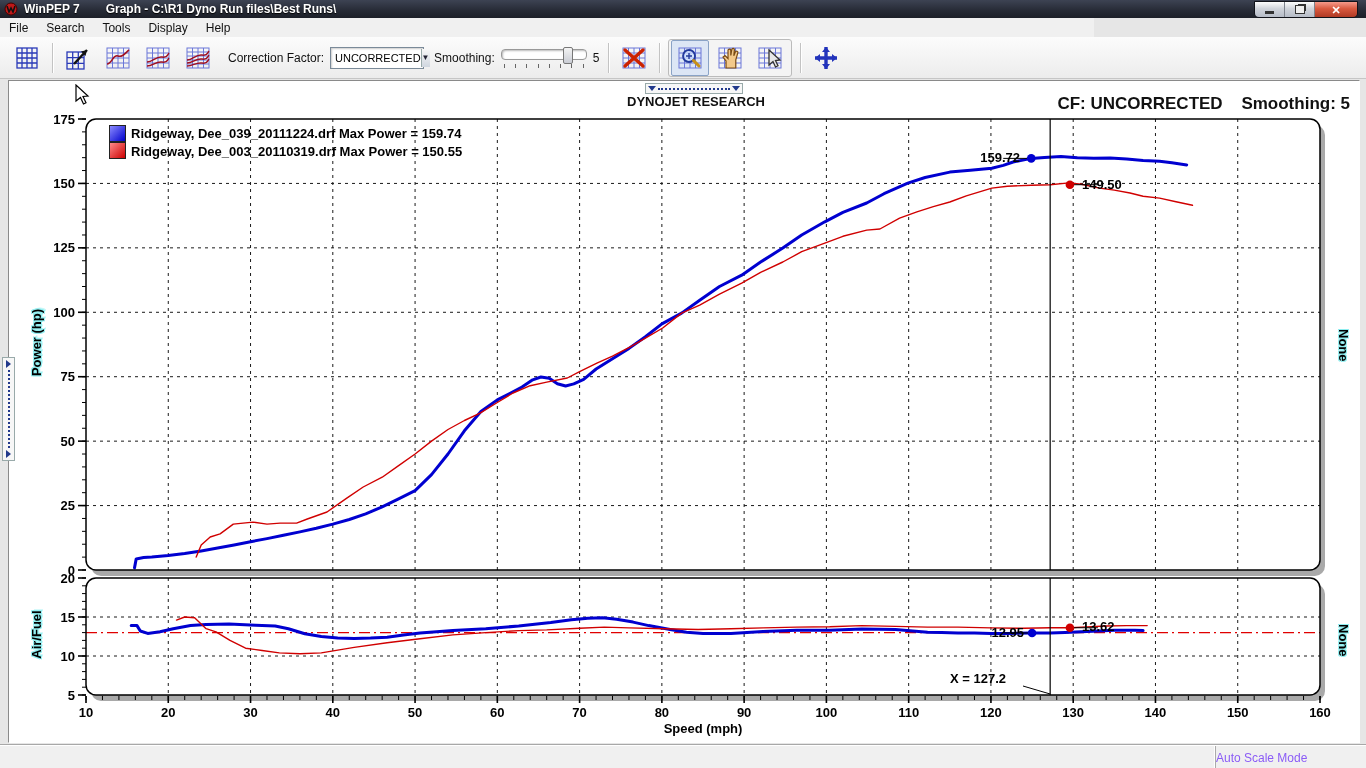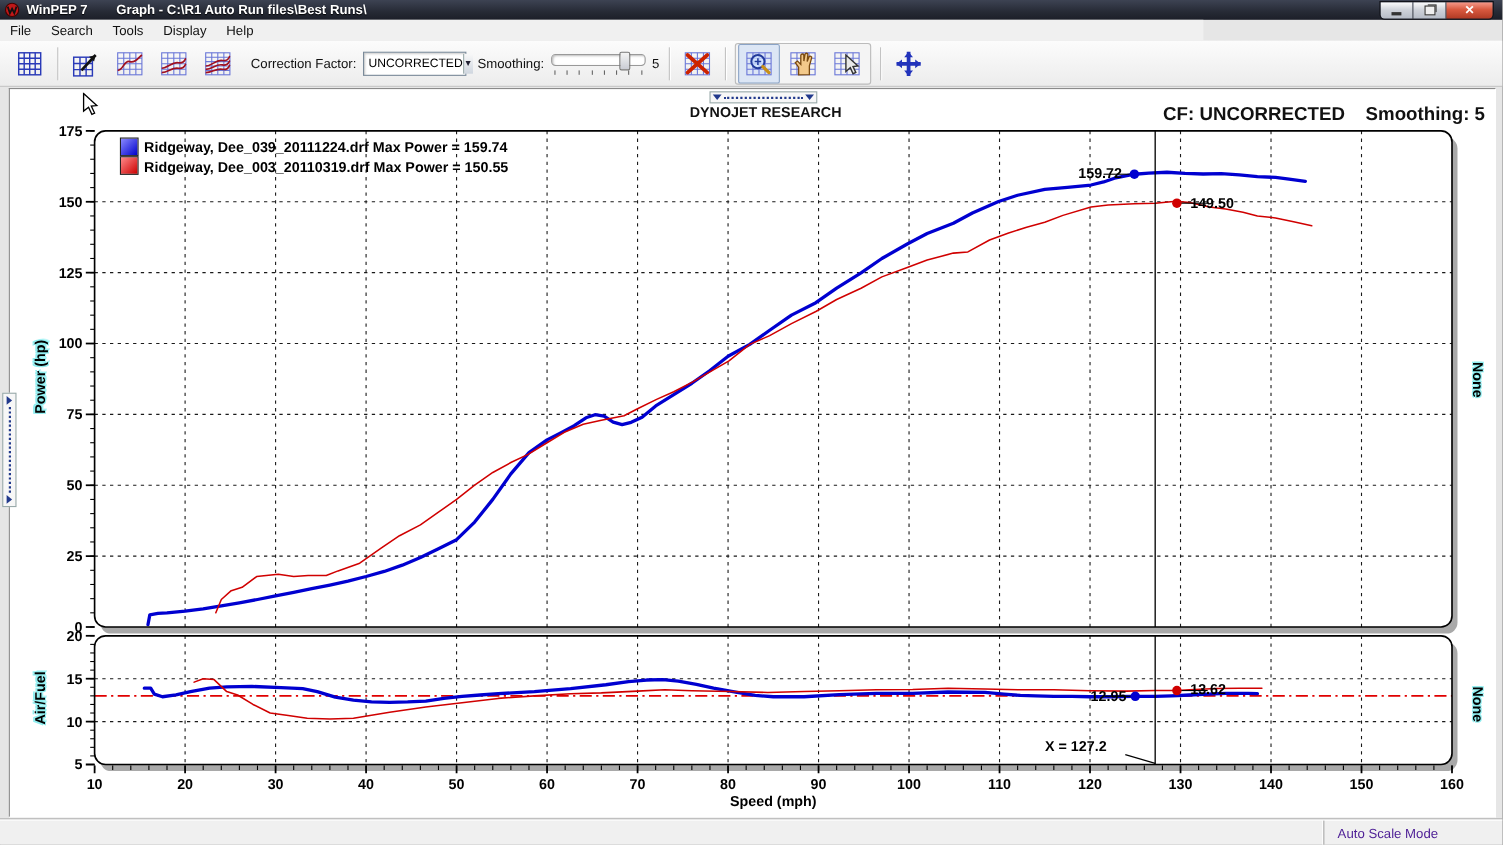--- a/index.html
+++ b/index.html
@@ -72,40 +72,40 @@
   .hsplit{position:absolute;left:645px;top:83px;width:96px;height:9px;background:#f7f7f7;border:1px solid #9aa;z-index:8;display:flex;align-items:center;}
   .hsplit .tri{width:0;height:0;border-left:4px solid transparent;border-right:4px solid transparent;border-top:5px solid #223a8c;margin:0 2px;}
   .hsplit .dots{flex:1;border-top:2px dotted #223a8c;height:0;}
   .vsplit{position:absolute;left:2px;top:357px;width:11px;height:102px;background:#f7f7f7;border:1px solid #9aa;z-index:8;display:flex;flex-direction:column;align-items:center;}
   .vsplit .tri-u{width:0;height:0;border-top:4px solid transparent;border-bottom:4px solid transparent;border-left:5px solid #223a8c;margin:2px 0;}
   .vsplit .dots{flex:1;border-left:2px dotted #223a8c;width:0;}
 
   
   .statusbar{position:absolute;left:0;top:745px;width:1366px;height:23px;background:#f0f0f0;border-top:1px solid #fff;box-shadow:0 -1px 0 #a8a8a8;display:flex;}
   .status-main{flex:1;}
-  .status-right{width:150px;border-left:1px solid #aaa;box-shadow:-1px 0 0 #fff;display:flex;align-items:center;padding-left:12px;font-size:12px;color:#4c1d95;}
+  .status-right{width:150px;border-left:1px solid #aaa;box-shadow:-1px 0 0 #fff;display:flex;align-items:center;padding-left:0;font-size:12px;color:#8b5cf6;}
 
   .mouse-cursor{position:absolute;left:74px;top:84px;z-index:20;}
 
   
   .icon-grid-bg{stroke:#6a77d8;stroke-width:1;fill:none;}
   .icon-grid-strong{stroke:#2a3ab8;stroke-width:1.3;fill:none;}
 </style>
 </head>
 <body>
 
 <div id="window">
 
   <div class="titlebar">
     <svg class="logo" width="14" height="14" style="margin-left:4px;" viewBox="0 0 14 14">
       <circle cx="7" cy="7" r="6" fill="#c01818" stroke="#400" stroke-width="1"></circle>
       <path d="M3 4 L5 10 L7 6 L9 10 L11 4" stroke="#111" stroke-width="1.6" fill="none"></path>
     </svg>
     <span class="ttext app-title">WinPEP 7</span>
-    <span class="ttext doc-title">Graph - C:\R1 Auto Run files\Best Runs\</span>
+    <span class="ttext doc-title">Graph - C:\R1 Dyno Run files\Best Runs\</span>
     <div class="winbtns">
       <div class="wbtn">
           <span class="glyph-min"></span>
         </div>
       <div class="wbtn">
           <span class="glyph-rest"></span>
         </div>
       <div class="wbtn close">
           <span class="glyph-x">✕</span>
         </div>

